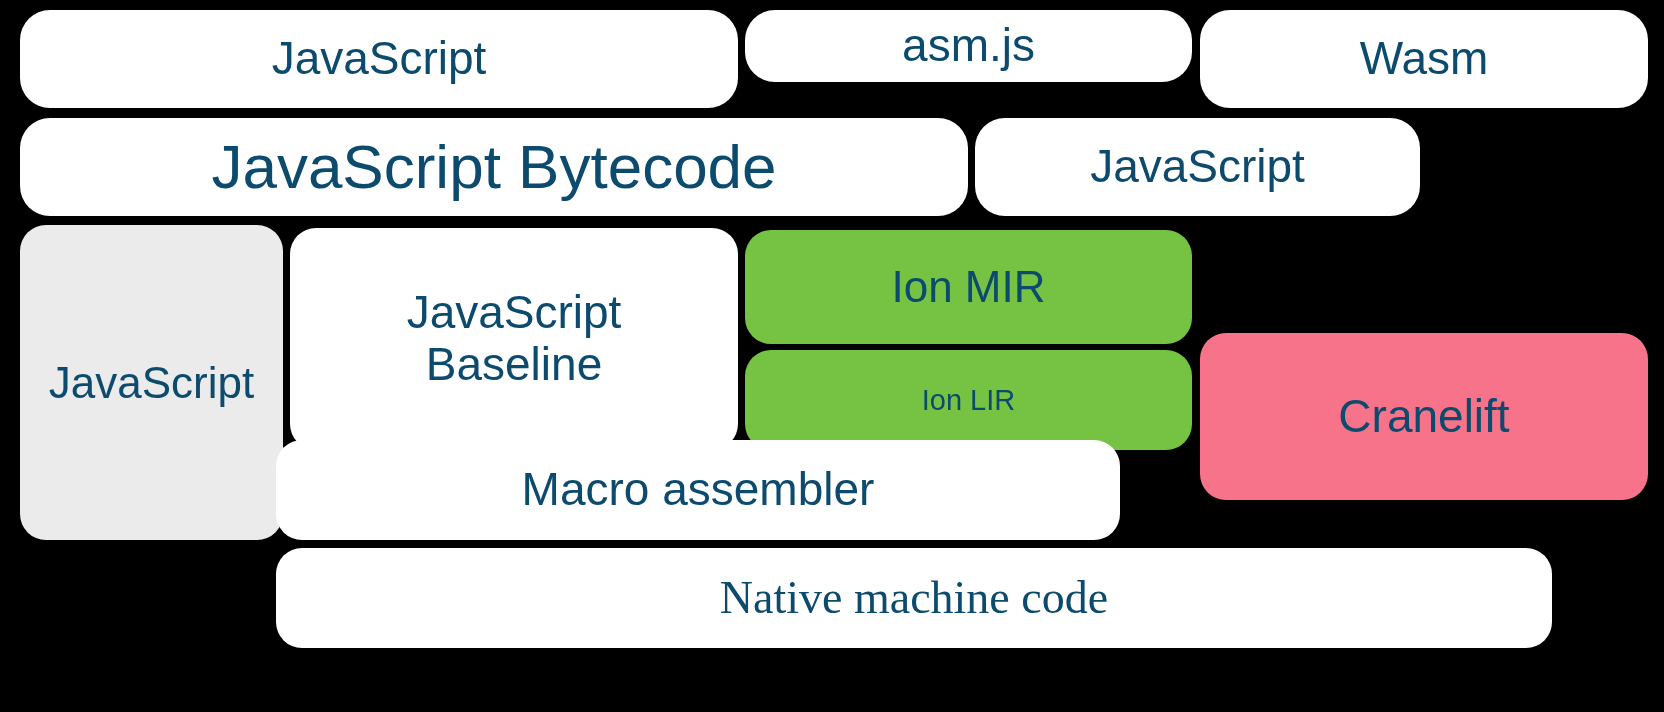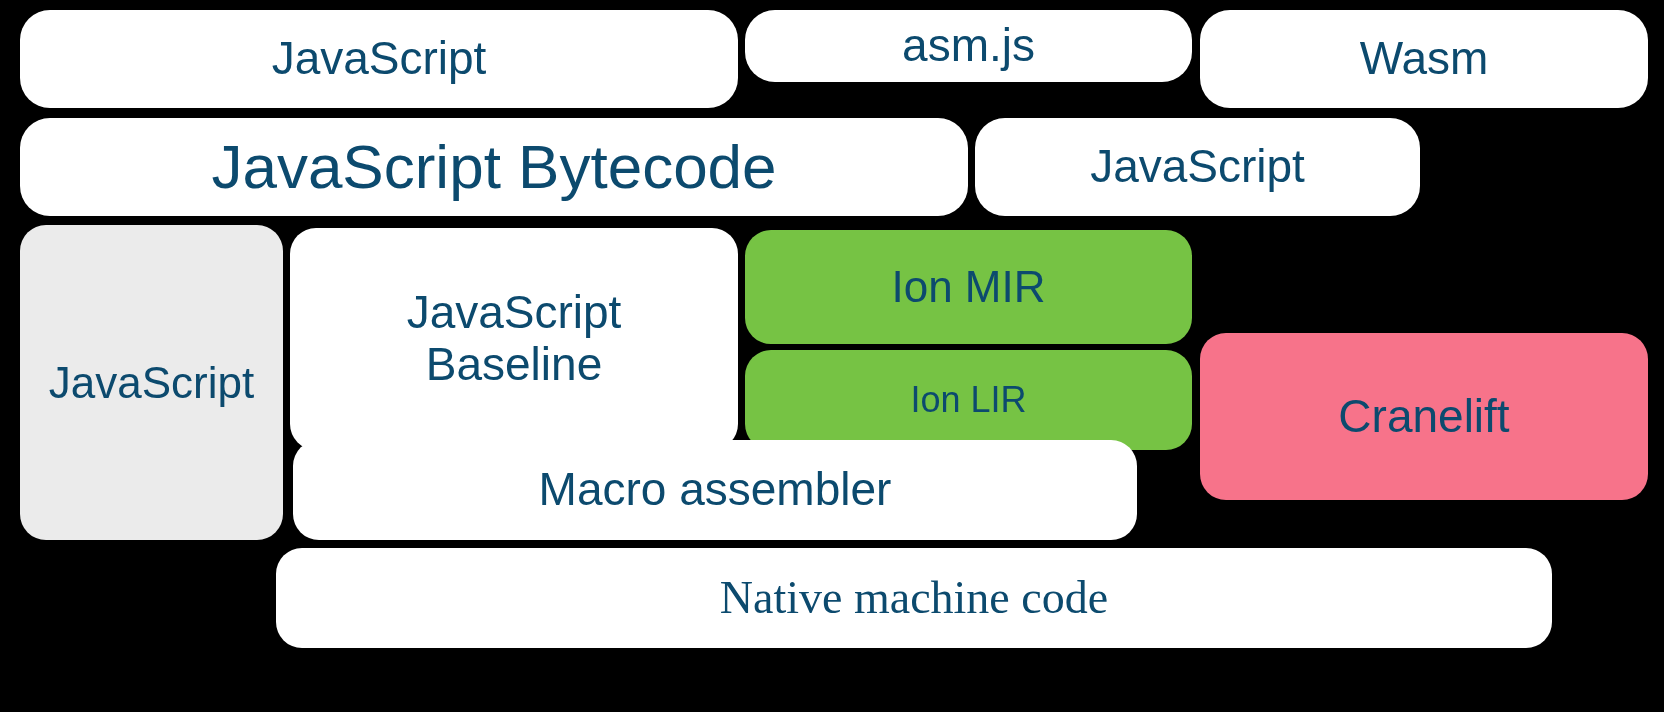--- a/index.html
+++ b/index.html
@@ -43,23 +43,23 @@
   #n-wasm            { left: 1200px; top: 10px;  width: 448px; height: 98px;  font-size: 46px; }
 
   
   #n-js-bytecode     { left: 20px;   top: 118px; width: 948px; height: 98px;  font-size: 62px; }
   #n-baldrmonkey     { left: 975px;  top: 118px; width: 445px; height: 98px;  font-size: 46px; }
 
   
   #n-interpreter     { left: 20px;   top: 225px; width: 263px; height: 315px; font-size: 44px; border-radius: 26px; }
   #n-js-baseline     { left: 290px;  top: 228px; width: 448px; height: 222px; font-size: 46px; border-radius: 26px; }
   #n-ion-mir         { left: 745px;  top: 230px; width: 447px; height: 114px; font-size: 44px; border-radius: 26px; }
-  #n-ion-lir         { left: 745px;  top: 350px; width: 447px; height: 100px; font-size: 36px; border-radius: 26px; }
+  #n-ion-lir         { left: 745px;  top: 350px; width: 447px; height: 100px; font-size: 29px; border-radius: 26px; }
   #n-cranelift       { left: 1200px; top: 333px; width: 448px; height: 167px; font-size: 46px; border-radius: 26px; }
-  #n-macro-assembler { left: 276px;  top: 440px; width: 844px; height: 100px; font-size: 46px; border-radius: 26px; margin-left: 17px; }
+  #n-macro-assembler { left: 276px;  top: 440px; width: 844px; height: 100px; font-size: 46px; border-radius: 26px; }
 
   
   #n-native-code     { left: 276px;  top: 548px; width: 1276px; height: 100px; font-size: 46px; border-radius: 26px; font-family: Liberation Serif, serif; }
 </style>
 </head>
 <body>
 
 <div id="diagram">
 
   <div class="node fill-white" id="n-javascript">JavaScript</div>

